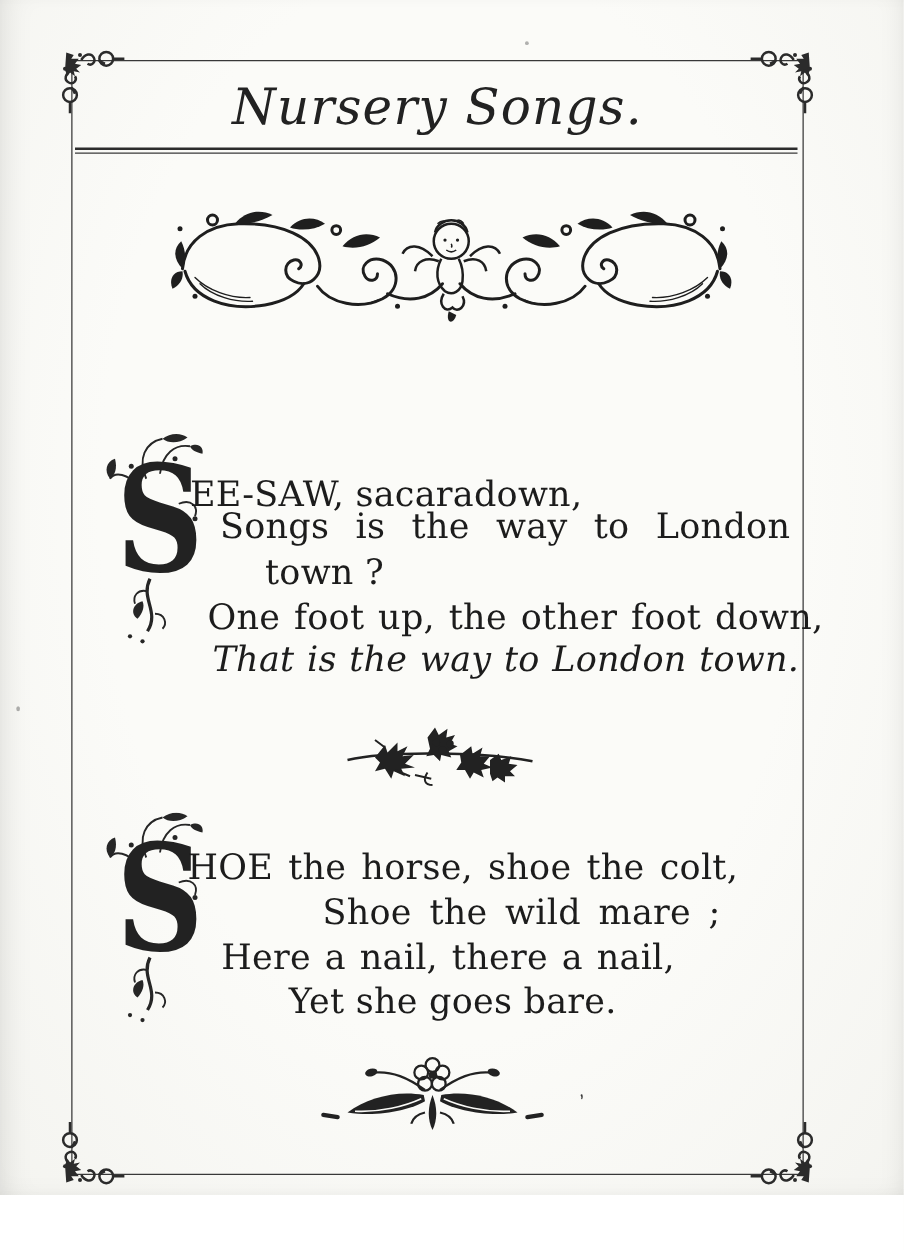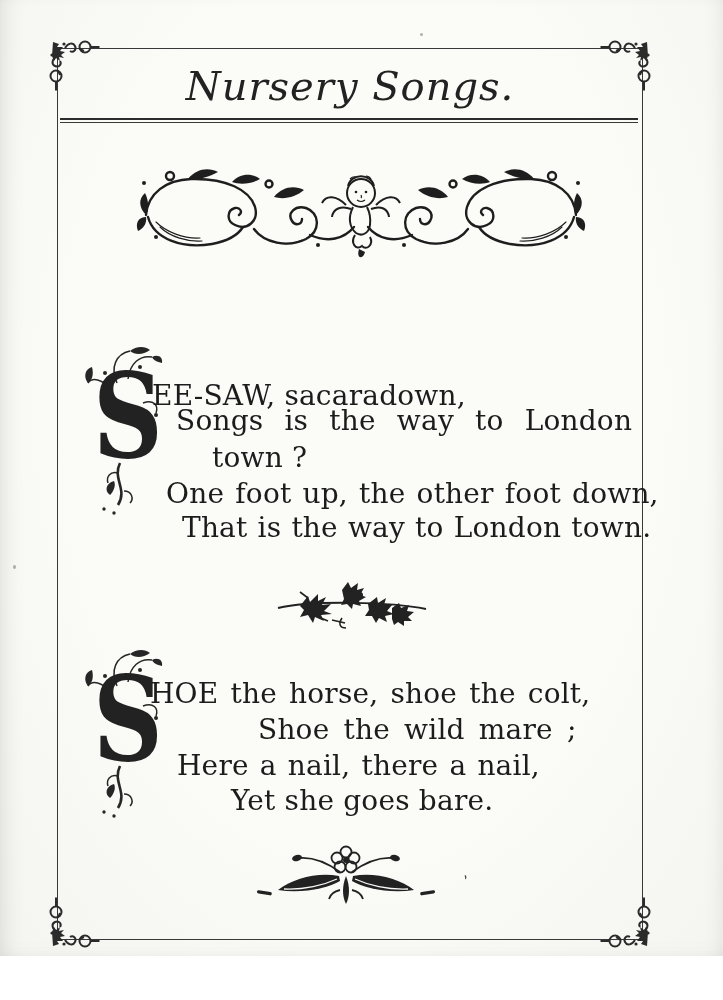--- a/index.html
+++ b/index.html
@@ -56,21 +56,21 @@
   .vline{
     position:absolute;
     font-size:28px;line-height:34px;
     white-space:nowrap;color:#1c1c1c;
     letter-spacing:.2px;
   }
   .v1l1{left:152px;top:368px;margin-top:11px;}
   .v1l2{left:176px;top:404px;word-spacing:12px;}
   .v1l3{left:212px;top:441px;}
   .v1l4{left:166px;top:477px;word-spacing:2px;}
-  .v1l5{left:182px;top:511px;word-spacing:1px;}
+  .v1l5{left:170px;top:511px;word-spacing:1px;font-style:italic;}
   .v2l1{left:150px;top:677px;word-spacing:3px;}
   .v2l2{left:216px;top:713px;word-spacing:5px;margin-left:42px;}
   .v2l3{left:177px;top:749px;word-spacing:2px;text-align:right;}
   .v2l4{left:231px;top:784px;}
 
   .page-number{
     position:absolute;left:57px;top:911px;width:586px;
     text-align:center;font-size:17px;letter-spacing:2px;color:#2f2f2f;
   }
   .sig-mark{

